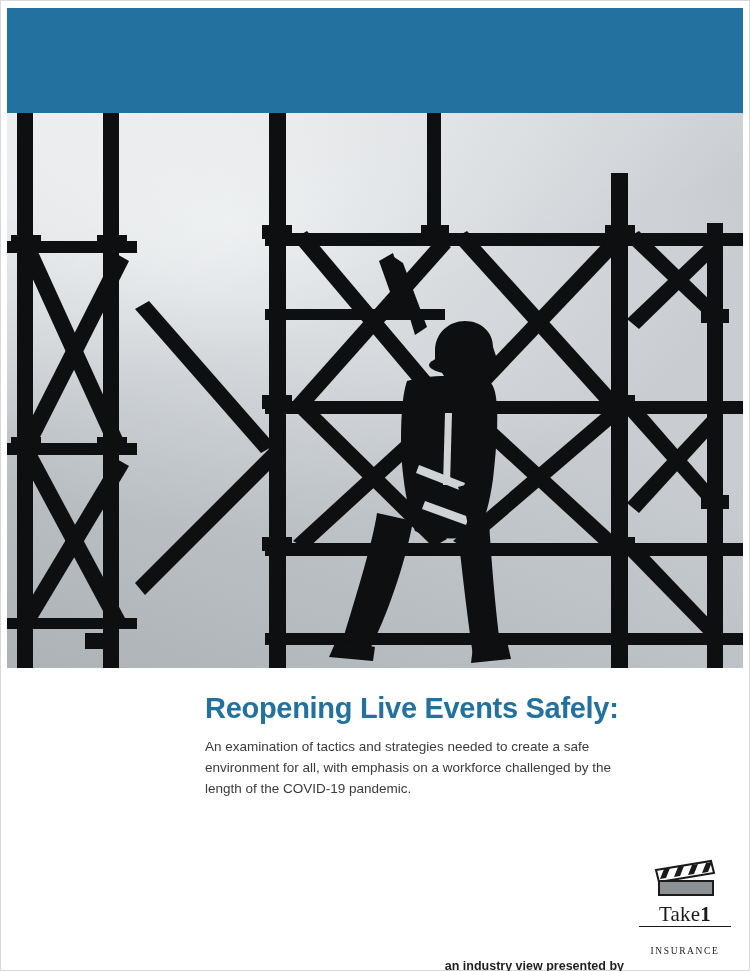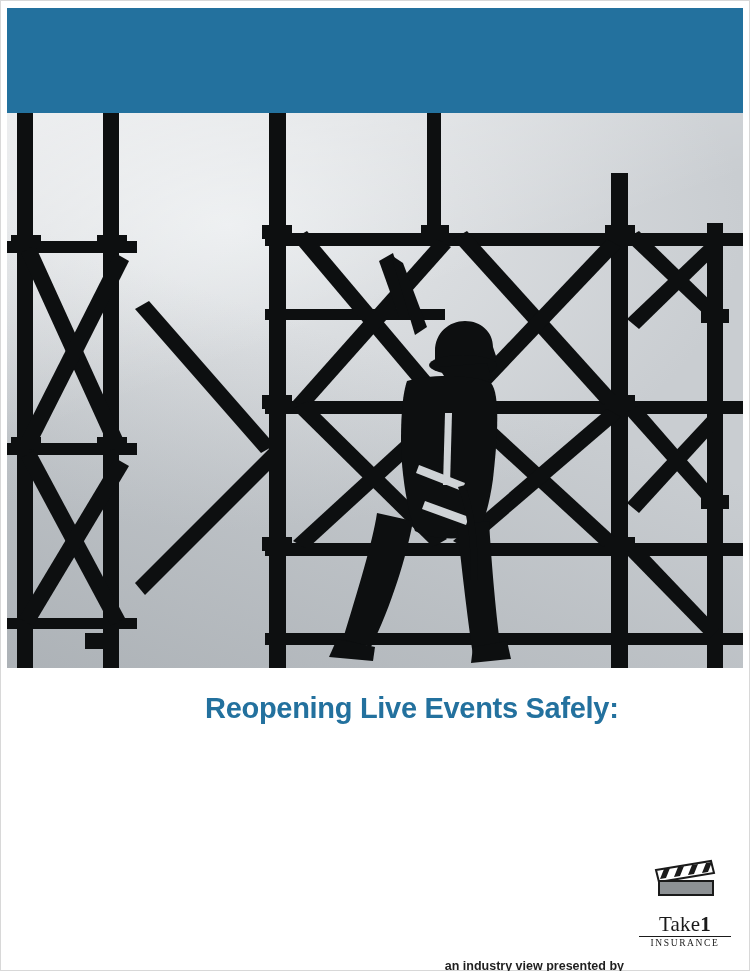--- a/index.html
+++ b/index.html
@@ -116,35 +116,35 @@
   .logo-mark {
     display: block;
     margin: 0 auto;
   }
   .logo-word {
     display: block;
     font-family: "Liberation Serif", serif;
     font-size: 21px;
     color: #1a1a1a;
     line-height: 1;
-    margin-top: 16px;
+    margin-top: 6px;
     letter-spacing: 0.2px;
   }
   .logo-word .one {
     font-weight: bold;
   }
   .logo-sub {
     display: block;
     font-family: "Liberation Serif", serif;
     font-size: 9.5px;
     letter-spacing: 1.6px;
     color: #1a1a1a;
     border-top: 1px solid #1a1a1a;
     margin: 1px 4px 0 4px;
-    padding-top: 1px;
+    padding-top: 19px;
   }
 </style>
 </head>
 <body>
 
 <div class="page">
 
   <div class="page-border"></div>
 
   <div class="top-band"></div>
@@ -234,20 +234,21 @@
       </g>
       <g fill="#0d0f10">
 
         <path d="M458,372 c10,26 14,62 12,96 l-7,0 c2,-34 -2,-68 -12,-94 z"></path>
       </g>
     </svg>
   </div>
 
   <div class="title">Reopening Live Events Safely:</div>
 
+  <div class="subtitle">An examination of tactics and strategies needed to create a safe environment for all, with emphasis on a workforce challenged by the length of the COVID-19 pandemic.</div>
 
   <div class="presented-by">an industry view presented by</div>
 
   <div class="logo">
     <svg class="logo-mark" width="62" height="42" viewBox="0 0 62 42">
       <g>
         <polygon points="2,14 57,5 60,17 5,26" fill="#ffffff" stroke="#1a1a1a" stroke-width="2"></polygon>
         <polygon points="10,13 16,12 12,22 6,23" fill="#1a1a1a"></polygon>
         <polygon points="24,11 30,10 26,20 20,21" fill="#1a1a1a"></polygon>
         <polygon points="38,9 44,8 40,18 34,19" fill="#1a1a1a"></polygon>

